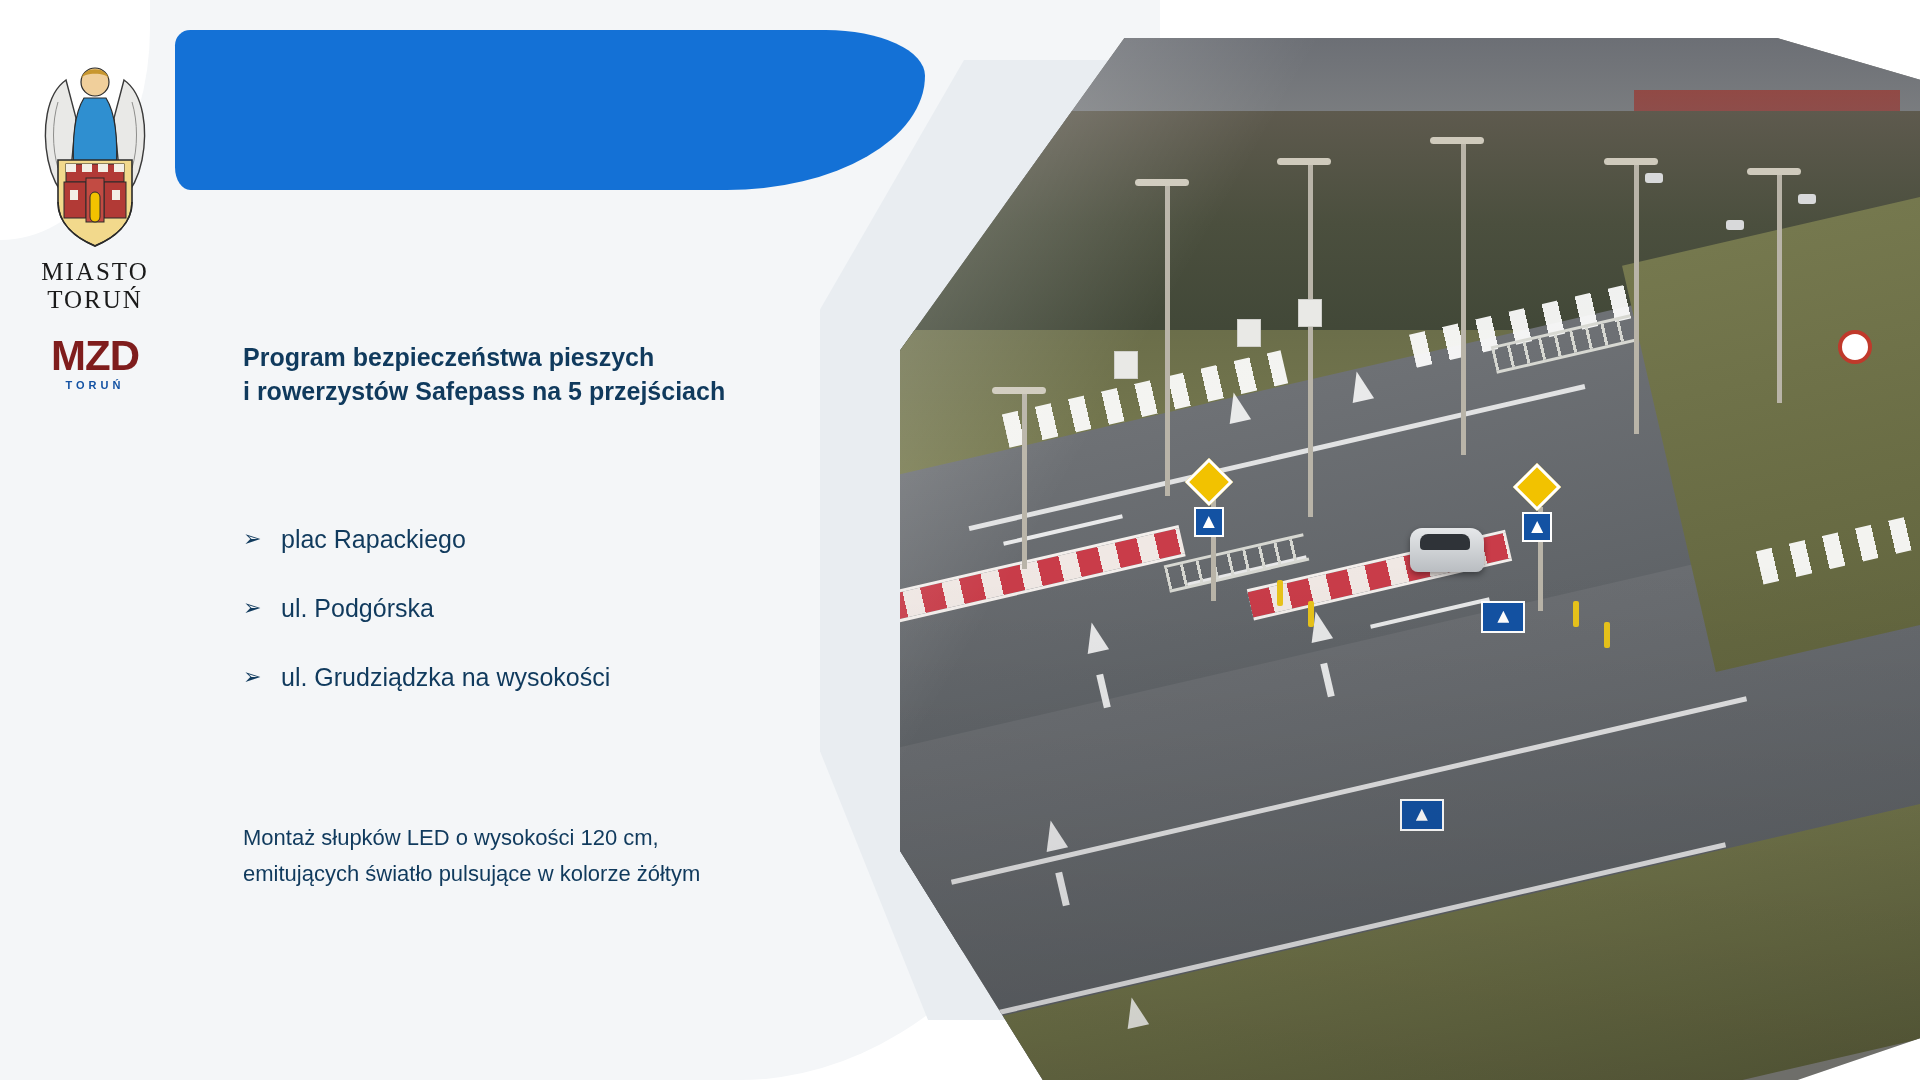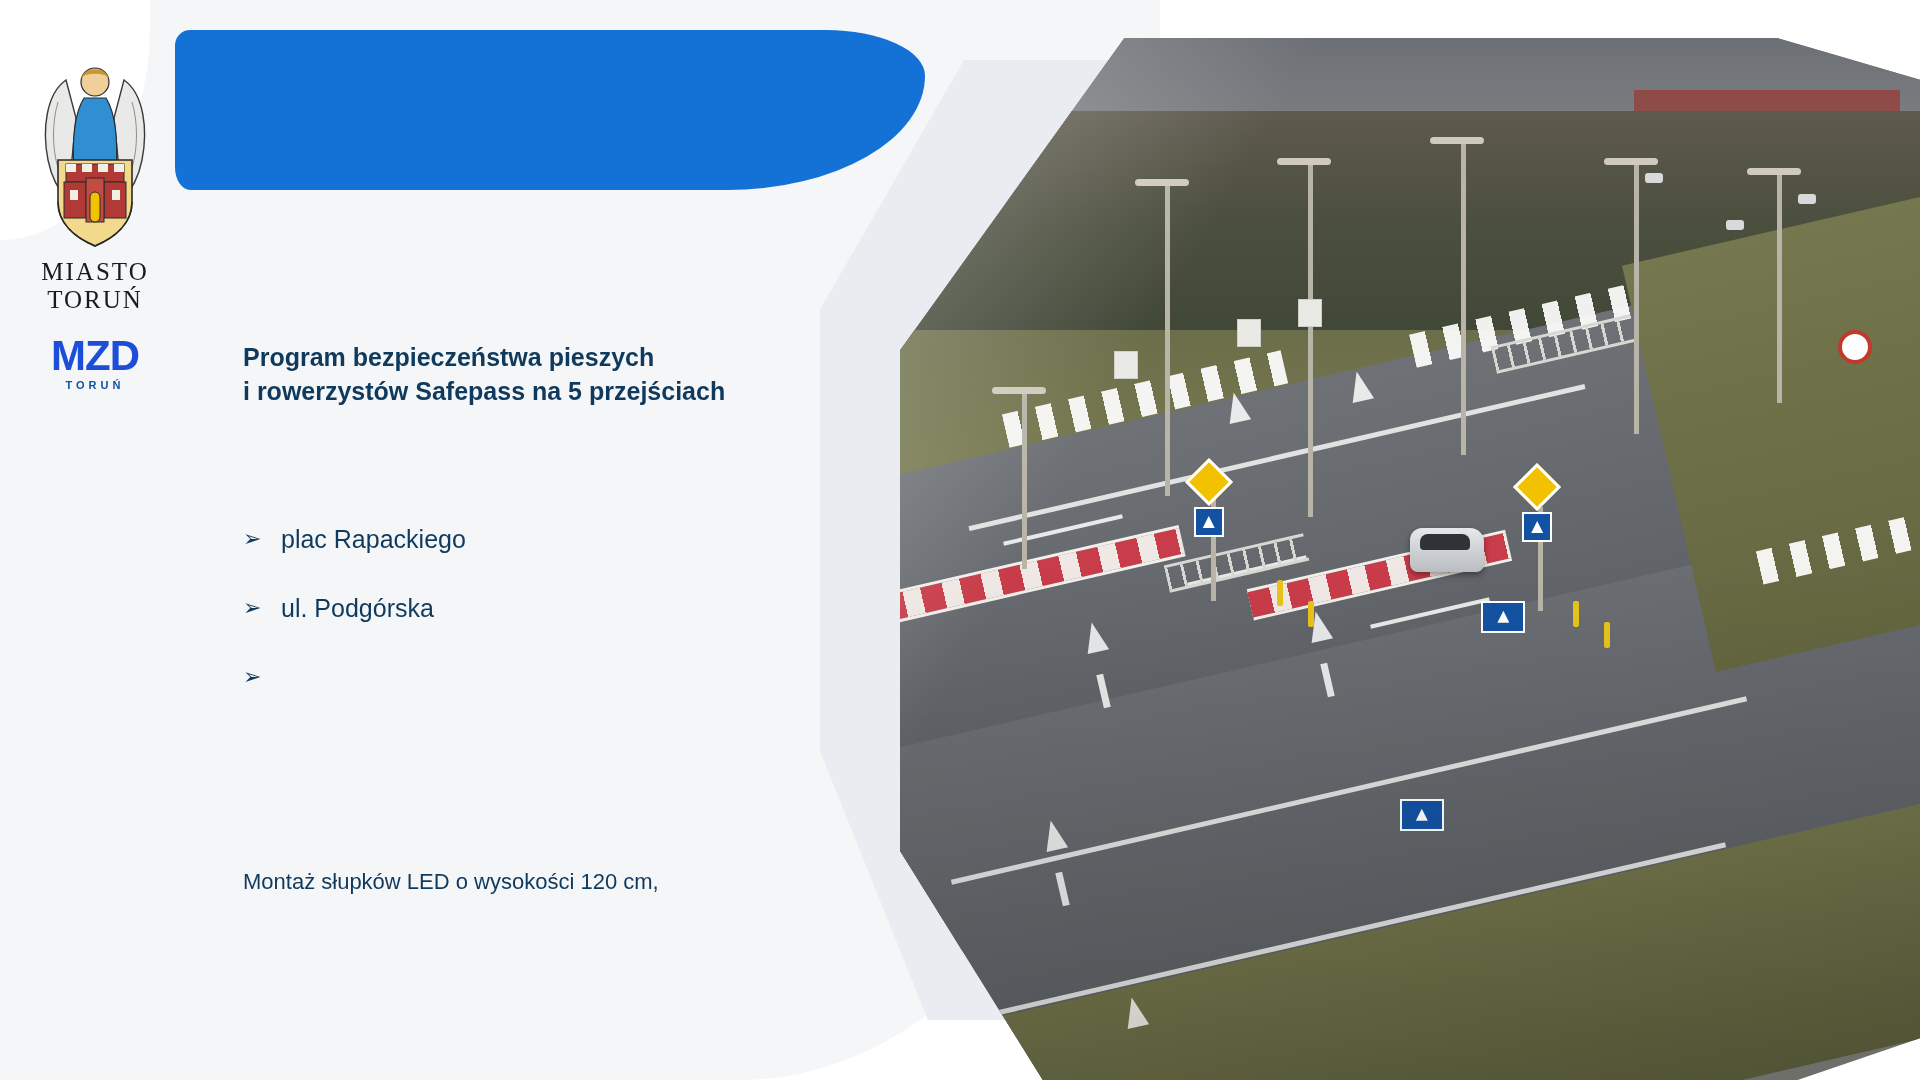--- a/index.html
+++ b/index.html
@@ -86,21 +86,21 @@
   }
   .mzd-logo {
     margin-top: 22px;
     position: relative;
     height: 62px;
   }
   .mzd-word {
     font-family: "Liberation Sans", sans-serif;
     font-weight: bold;
     font-size: 42px;
-    color: #1d4ed8;
+    color: #7f1d1d;
     letter-spacing: -1px;
     line-height: 1;
   }
   .mzd-sub {
     font-size: 11px;
     letter-spacing: 4px;
     color: #1352a3;
     font-weight: bold;
     margin-top: 2px;
   }
@@ -139,21 +139,21 @@
     color: #103a5d;
   }
   .bullet .line2 {
     display: block;
     padding-left: 8px;
   }
 
   .note {
     position: absolute;
     left: 243px;
-    top: 864px;
+    top: 820px;
     width: 700px;
     font-size: 22px;
     color: #103a5d;
     line-height: 1.62;
   }
 
   
   .photo-wrap {
     position: absolute;
     left: 900px;
@@ -395,25 +395,27 @@
     <div class="bullet">
       <span class="arrow">➢</span>
       <span>plac Rapackiego</span>
     </div>
     <div class="bullet">
       <span class="arrow">➢</span>
       <span>ul. Podgórska</span>
     </div>
     <div class="bullet">
       <span class="arrow">➢</span>
+      <span>ul. Grudziądzka na wysokości</span>
     </div>
   </div>
 
   <div class="note">
     <div>Montaż słupków LED o wysokości 120 cm,</div>
+    <div>emitujących światło pulsujące w kolorze żółtym</div>
   </div>
 
   <div class="photo-ghost"></div>
 
   <div class="photo-wrap">
     <div class="scene">
       <div class="sky"></div>
       <div class="far-buildings"></div>
       <div class="forest"></div>
       <div class="grass-top"></div>

